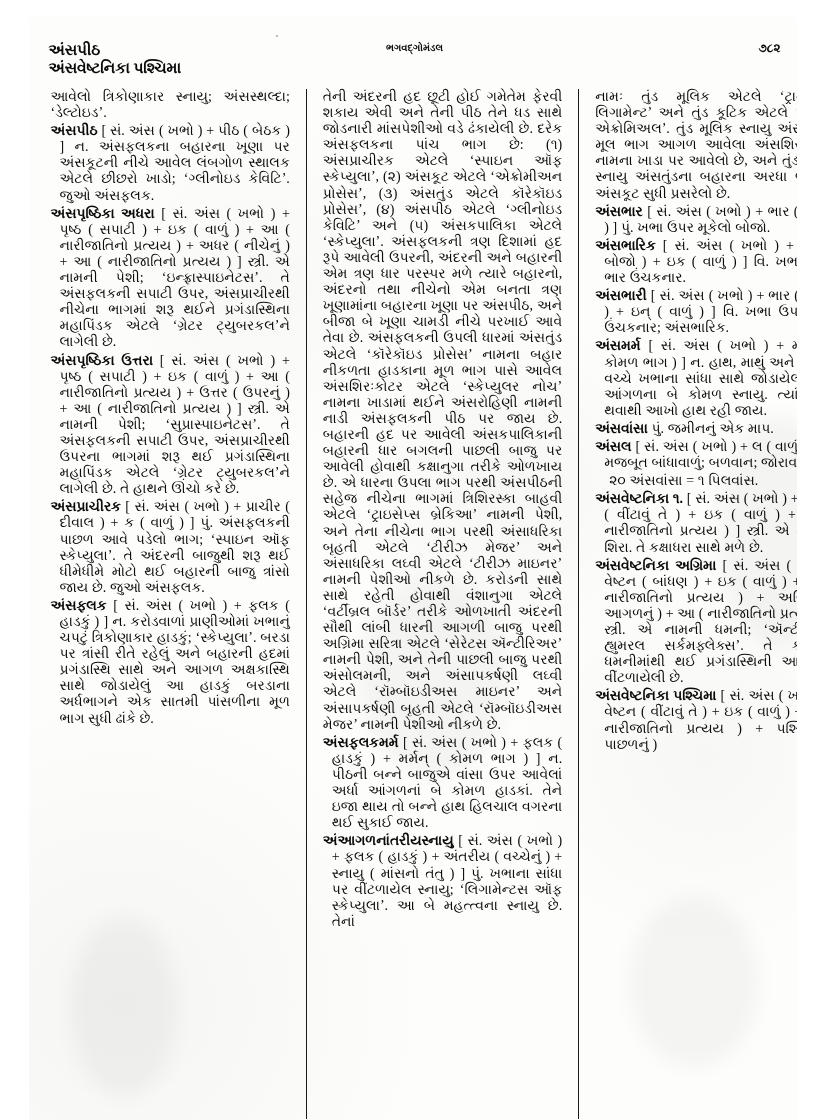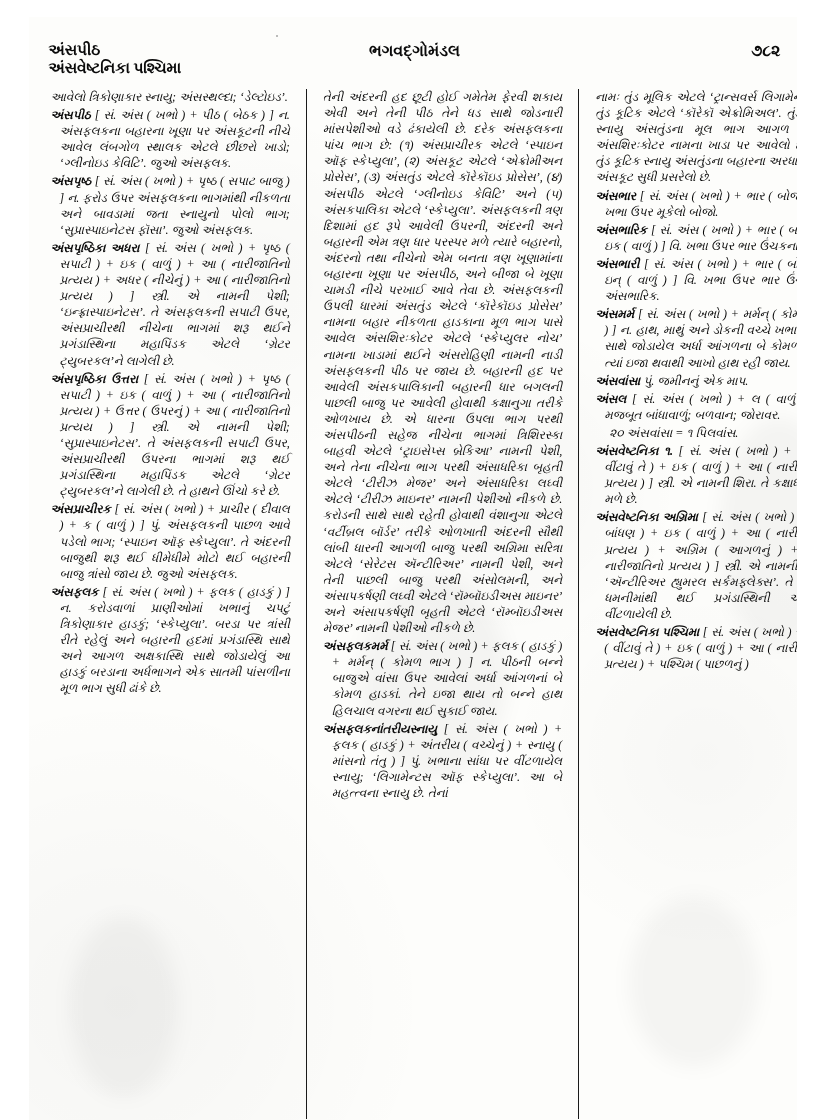--- a/index.html
+++ b/index.html
@@ -45,28 +45,28 @@
     letter-spacing: -0.2px;
   }
   .rh-left .rh-l2 { display: block; }
   .rh-center {
     position: absolute;
     left: 0;
     right: 0;
     top: 1px;
     text-align: center;
     font-weight: bold;
-    font-size: 16px;
+    font-size: 10px;
   }
   .rh-right {
     position: absolute;
     right: 2px;
     top: 1px;
     font-weight: bold;
-    font-size: 16px;
+    font-size: 12px;
     font-family: Liberation Mono, monospace;
   }
 
   
   .columns {
     position: absolute;
     top: 72px;
     left: 18px;
     width: 792px;
     height: 1030px;
@@ -83,28 +83,27 @@
     width: 1px;
     background: #1a1a1a;
     margin: 0 12px;
     flex: 0 0 1px;
     align-self: stretch;
   }
 
   
   .entry {
     margin: 0 0 2px 0;
-    font-size: 12px;
+    font-size: 14px;
     line-height: 16.1px;
     text-align: justify;
     text-justify: inter-word;
     text-indent: -9px;
     padding-left: 9px;
     word-spacing: 0.2px;
-    font-style: italic;
   }
   .entry.cont {
     text-indent: 0;
     padding-left: 0;
   }
   .entry.sub {
     text-indent: 0;
     padding-left: 14px;
   }
   .hw {
@@ -152,31 +151,30 @@
       <span class="rh-l2">અંસવેષ્ટનિકા પશ્ચિમા</span>
     </div>
     <div class="rh-center">ભગવદ્ગોમંડલ</div>
     <div class="rh-right">૭૮૨</div>
   </div>
 
   <div class="columns">
     <div class="col">
         <p class="entry cont"><span class="txt">આવેલો ત્રિકોણાકાર સ્નાયુ; અંસસ્થલ્દા; ‘ડેલ્ટોઇડ’.</span></p>
         <p class="entry"><span class="hw">અંસપીઠ</span> <span class="txt">[ સં. અંસ ( ખભો ) + પીઠ ( બેઠક ) ] ન. અંસફલકના બહારના ખૂણા પર અંસકૂટની નીચે આવેલ લંબગોળ સ્થાલક એટલે છીછરો ખાડો; ‘ગ્લીનોઇડ કેવિટિ’. જુઓ અંસફલક.</span></p>
-        <p class="entry"><span class="hw">અંસપૃષ્ઠ</span> <span class="txt">[ સં. અંસ ( ખભો ) + પૃષ્ઠ ( સપાટ બાજુ ) ] ન. ફરોડ ઉપર અંસફલકના ભાગમાંથી નીકળતા અને બાવડામાં જતા સ્નાયુનો પોલો ભાગ; ‘સુપ્રાસ્પાઇનેટસ ફૉસા’. જુઓ અંસફલક.</span></p>
         <p class="entry"><span class="hw">અંસપૃષ્ઠિકા અધરા</span> <span class="txt">[ સં. અંસ ( ખભો ) + પૃષ્ઠ ( સપાટી ) + ઇક ( વાળું ) + આ ( નારીજાતિનો પ્રત્યય ) + અધર ( નીચેનું ) + આ ( નારીજાતિનો પ્રત્યય ) ] સ્ત્રી. એ નામની પેશી; ‘ઇન્ફ્રાસ્પાઇનેટસ’. તે અંસફલકની સપાટી ઉપર, અંસપ્રાચીરથી નીચેના ભાગમાં શરૂ થઈને પ્રગંડાસ્થિના મહાપિંડક એટલે ‘ગ્રેટર ટ્યુબરકલ’ને લાગેલી છે.</span></p>
         <p class="entry"><span class="hw">અંસપૃષ્ઠિકા ઉત્તરા</span> <span class="txt">[ સં. અંસ ( ખભો ) + પૃષ્ઠ ( સપાટી ) + ઇક ( વાળું ) + આ ( નારીજાતિનો પ્રત્યય ) + ઉત્તર ( ઉપરનું ) + આ ( નારીજાતિનો પ્રત્યય ) ] સ્ત્રી. એ નામની પેશી; ‘સુપ્રાસ્પાઇનેટસ’. તે અંસફલકની સપાટી ઉપર, અંસપ્રાચીરથી ઉપરના ભાગમાં શરૂ થઈ પ્રગંડાસ્થિના મહાપિંડક એટલે ‘ગ્રેટર ટ્યુબરકલ’ને લાગેલી છે. તે હાથને ઊંચો કરે છે.</span></p>
         <p class="entry"><span class="hw">અંસપ્રાચીરક</span> <span class="txt">[ સં. અંસ ( ખભો ) + પ્રાચીર ( દીવાલ ) + ક ( વાળું ) ] પું. અંસફલકની પાછળ આવે પડેલો ભાગ; ‘સ્પાઇન ઑફ સ્કેપ્યુલા’. તે અંદરની બાજુથી શરૂ થઈ ધીમેધીમે મોટો થઈ બહારની બાજુ ત્રાંસો જાય છે. જુઓ અંસફલક.</span></p>
         <p class="entry"><span class="hw">અંસફલક</span> <span class="txt">[ સં. અંસ ( ખભો ) + ફલક ( હાડકું ) ] ન. કરોડવાળાં પ્રાણીઓમાં ખભાનું ચપટું ત્રિકોણાકાર હાડકું; ‘સ્કેપ્યુલા’. બરડા પર ત્રાંસી રીતે રહેલું અને બહારની હદમાં પ્રગંડાસ્થિ સાથે અને આગળ અક્ષકાસ્થિ સાથે જોડાયેલું આ હાડકું બરડાના અર્ધભાગને એક સાતમી પાંસળીના મૂળ ભાગ સુધી ઢાંકે છે.</span></p>
       </div>
     <div class="col-rule"></div>
     <div class="col">
         <p class="entry cont"><span class="txt">તેની અંદરની હદ છૂટી હોઈ ગમેતેમ ફેરવી શકાય એવી અને તેની પીઠ તેને ધડ સાથે જોડનારી માંસપેશીઓ વડે ઢંકાયેલી છે. દરેક અંસફલકના પાંચ ભાગ છે: (૧) અંસપ્રાચીરક એટલે ‘સ્પાઇન ઑફ સ્કેપ્યુલા’, (૨) અંસકૂટ એટલે ‘એક્રોમીઅન પ્રોસેસ’, (૩) અંસતુંડ એટલે કૉરેકૉઇડ પ્રોસેસ’, (૪) અંસપીઠ એટલે ‘ગ્લીનોઇડ કેવિટિ’ અને (૫) અંસકપાલિકા એટલે ‘સ્કેપ્યુલા’. અંસફલકની ત્રણ દિશામાં હદ રૂપે આવેલી ઉપરની, અંદરની અને બહારની એમ ત્રણ ધાર પરસ્પર મળે ત્યારે બહારનો, અંદરનો તથા નીચેનો એમ બનતા ત્રણ ખૂણામાંના બહારના ખૂણા પર અંસપીઠ, અને બીજા બે ખૂણા ચામડી નીચે પરખાઈ આવે તેવા છે. અંસફલકની ઉપલી ધારમાં અંસતુંડ એટલે ‘કૉરેકૉઇડ પ્રોસેસ’ નામના બહાર નીકળતા હાડકાના મૂળ ભાગ પાસે આવેલ અંસશિરઃકોટર એટલે ‘સ્કેપ્યુલર નોચ’ નામના ખાડામાં થઈને અંસરોહિણી નામની નાડી અંસફલકની પીઠ પર જાય છે. બહારની હદ પર આવેલી અંસકપાલિકાની બહારની ધાર બગલની પાછલી બાજુ પર આવેલી હોવાથી કક્ષાનુગા તરીકે ઓળખાય છે. એ ધારના ઉપલા ભાગ પરથી અંસપીઠની સહેજ નીચેના ભાગમાં ત્રિશિરસ્કા બાહવી એટલે ‘ટ્રાઇસેપ્સ બ્રેકિઆ’ નામની પેશી, અને તેના નીચેના ભાગ પરથી અંસાધરિકા બૃહતી એટલે ‘ટીરીઝ મેજર’ અને અંસાધરિકા લઘ્વી એટલે ‘ટીરીઝ માઇનર’ નામની પેશીઓ નીકળે છે. કરોડની સાથે સાથે રહેતી હોવાથી વંશાનુગા એટલે ‘વર્ટીબ્રલ બૉર્ડર’ તરીકે ઓળખાતી અંદરની સૌથી લાંબી ધારની આગળી બાજુ પરથી અગ્રિમા સરિત્રા એટલે ‘સેરેટસ ઍન્ટીરિઅર’ નામની પેશી, અને તેની પાછલી બાજુ પરથી અંસોલમની, અને અંસાપકર્ષણી લઘ્વી એટલે ‘રૉમ્બૉઇડીઅસ માઇનર’ અને અંસાપકર્ષણી બૃહતી એટલે ‘રૉમ્બૉઇડીઅસ મેજર’ નામની પેશીઓ નીકળે છે.</span></p>
         <p class="entry"><span class="hw">અંસફલકમર્મ</span> <span class="txt">[ સં. અંસ ( ખભો ) + ફલક ( હાડકું ) + મર્મન્ ( કોમળ ભાગ ) ] ન. પીઠની બન્ને બાજુએ વાંસા ઉપર આવેલાં અર્ધા આંગળનાં બે કોમળ હાડકાં. તેને ઇજા થાય તો બન્ને હાથ હિલચાલ વગરના થઈ સુકાઈ જાય.</span></p>
-        <p class="entry"><span class="hw">અંસફલકનાંતરીયસ્નાયુ</span> <span class="txt">[ સં. અંસ ( ખભો ) + ફલક ( હાડકું ) + અંતરીય ( વચ્ચેનું ) + સ્નાયુ ( માંસનો તંતુ ) ] પું. ખભાના સાંધા પર વીંટળાયેલ સ્નાયુ; ‘લિગામેન્ટસ ઑફ સ્કેપ્યુલા’. આ બે મહત્ત્વના સ્નાયુ છે. તેનાં</span></p>
+        <p class="entry"><span class="hw">અંઆગળનાંતરીયસ્નાયુ</span> <span class="txt">[ સં. અંસ ( ખભો ) + ફલક ( હાડકું ) + અંતરીય ( વચ્ચેનું ) + સ્નાયુ ( માંસનો તંતુ ) ] પું. ખભાના સાંધા પર વીંટળાયેલ સ્નાયુ; ‘લિગામેન્ટસ ઑફ સ્કેપ્યુલા’. આ બે મહત્ત્વના સ્નાયુ છે. તેનાં</span></p>
       </div>
     <div class="col-rule"></div>
     <div class="col">
         <p class="entry cont"><span class="txt">નામઃ તુંડ મૂલિક એટલે ‘ટ્રાન્સવર્સ લિગામેન્ટ’ અને તુંડ કૂટિક એટલે ‘કૉરેકૉ એક્રોમિઅલ’. તુંડ મૂલિક સ્નાયુ અંસતુંડના મૂલ ભાગ આગળ આવેલા અંસશિરઃકોટર નામના ખાડા પર આવેલો છે, અને તુંડ કૂટિક સ્નાયુ અંસતુંડના બહારના અરધા ભાગથી અંસકૂટ સુધી પ્રસરેલો છે.</span></p>
         <p class="entry"><span class="hw">અંસભાર</span> <span class="txt">[ સં. અંસ ( ખભો ) + ભાર ( બોજો ) ] પું. ખભા ઉપર મૂકેલો બોજો.</span></p>
         <p class="entry"><span class="hw">અંસભારિક</span> <span class="txt">[ સં. અંસ ( ખભો ) + ભાર ( બોજો ) + ઇક ( વાળું ) ] વિ. ખભા ઉપર ભાર ઉંચકનાર.</span></p>
         <p class="entry"><span class="hw">અંસભારી</span> <span class="txt">[ સં. અંસ ( ખભો ) + ભાર ( બોજો ) + ઇન્ ( વાળું ) ] વિ. ખભા ઉપર ભાર ઉંચકનાર; અંસભારિક.</span></p>
         <p class="entry"><span class="hw">અંસમર્મ</span> <span class="txt">[ સં. અંસ ( ખભો ) + મર્મન્ ( કોમળ ભાગ ) ] ન. હાથ, માથું અને ડોકની વચ્ચે ખભાના સાંધા સાથે જોડાયેલ અર્ધા આંગળના બે કોમળ સ્નાયુ. ત્યાં ઇજા થવાથી આખો હાથ રહી જાય.</span></p>
         <p class="entry"><span class="hw">અંસવાંસા</span> <span class="txt">પું. જમીનનું એક માપ.</span></p>
         <p class="entry"><span class="hw">અંસલ</span> <span class="txt">[ સં. અંસ ( ખભો ) + લ ( વાળું ) ] વિ. મજબૂત બાંધાવાળું; બળવાન; જોરાવર.</span></p>

